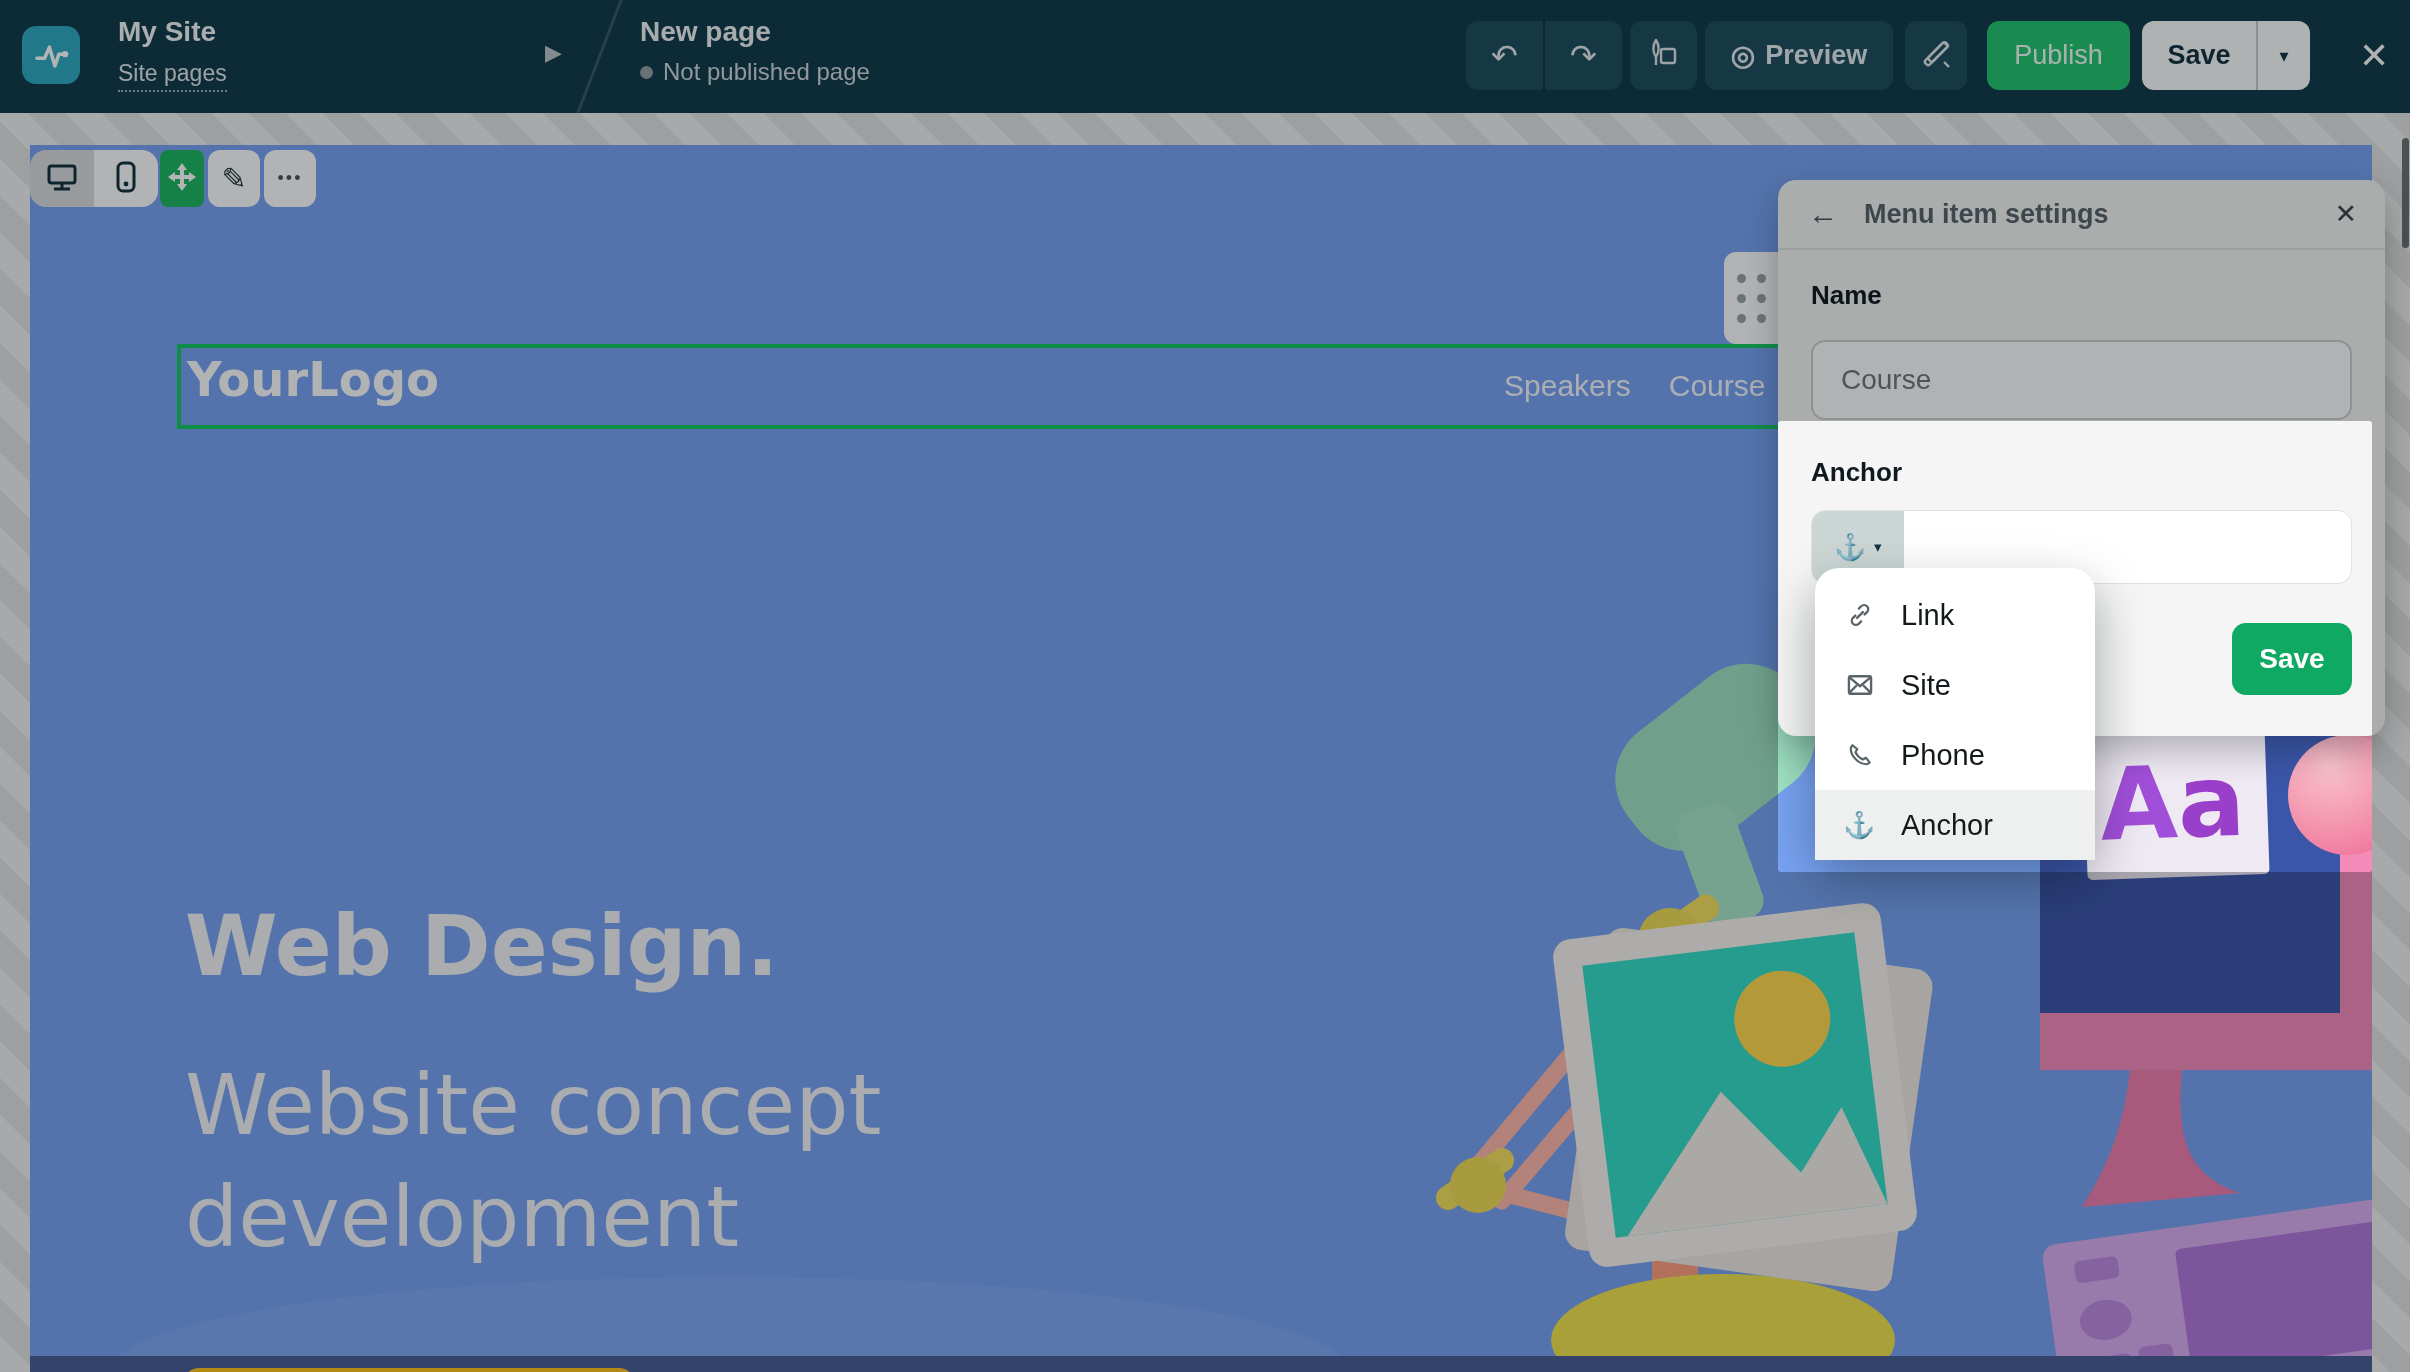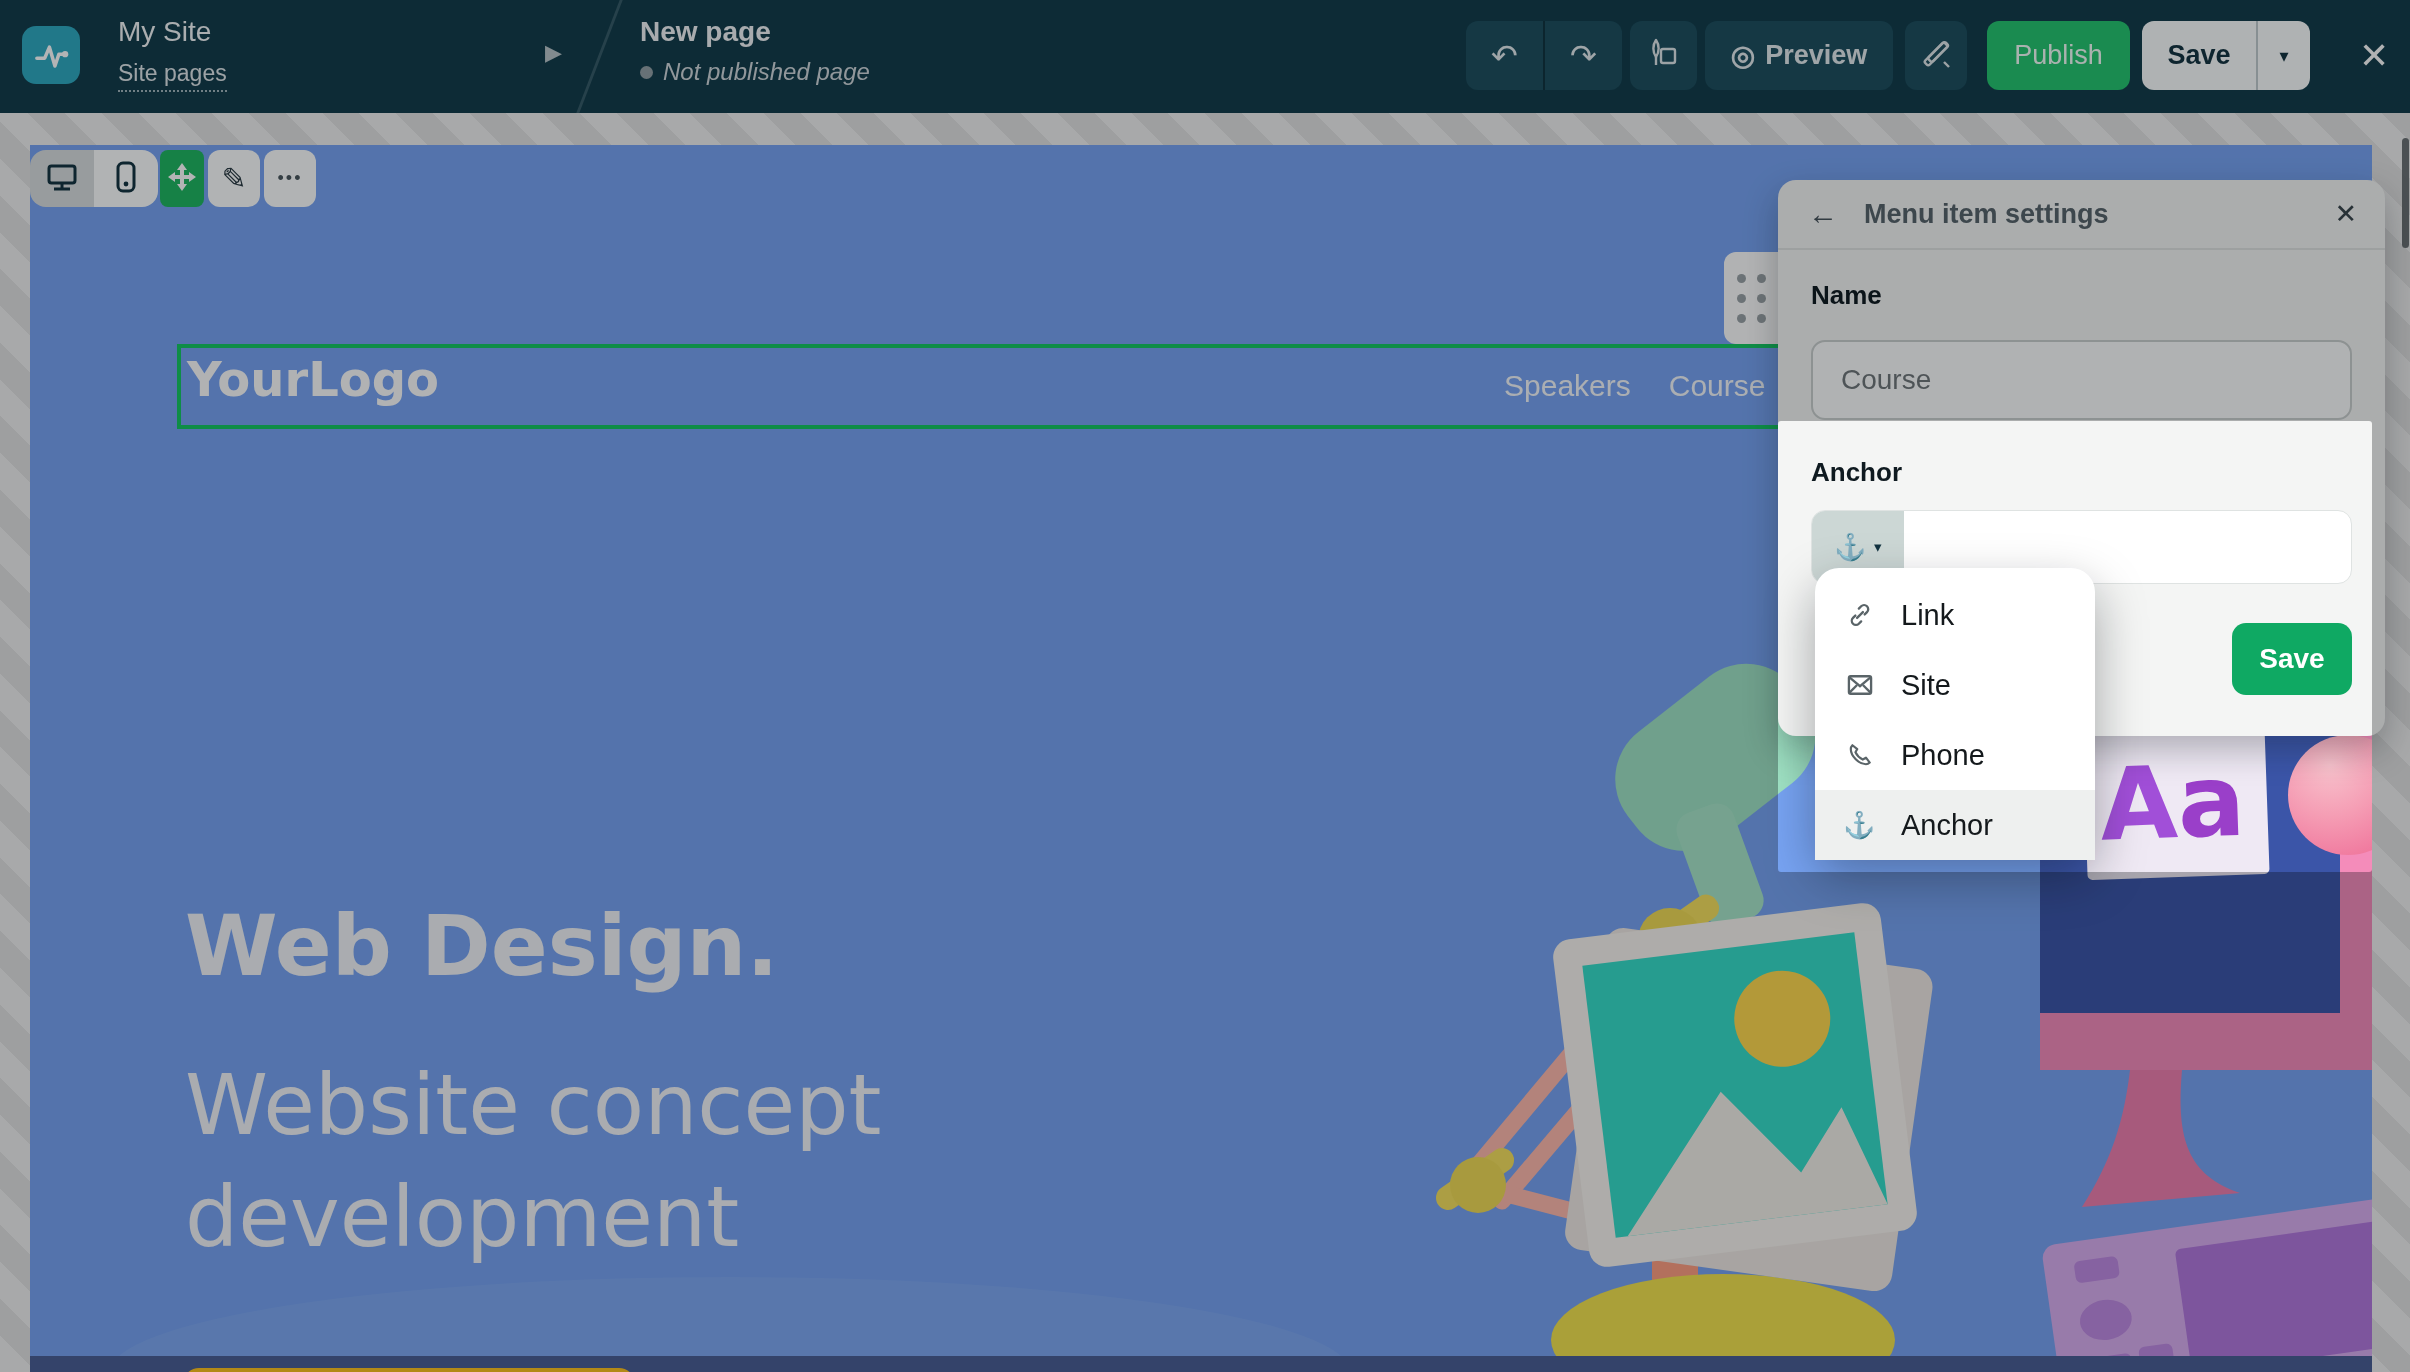--- a/index.html
+++ b/index.html
@@ -5,28 +5,28 @@
   * { margin:0; padding:0; box-sizing:border-box; }
   html,body { width:2410px; height:1372px; overflow:hidden; }
   body { font-family:"Liberation Sans", sans-serif; }
   .screen { position:relative; width:2410px; height:1372px; overflow:hidden;
             background:repeating-linear-gradient(45deg,#efefef 0 26px,#e1e1e1 26px 52px); }
 
   
   .topbar { position:absolute; left:0; top:0; width:2410px; height:113px; background:#123c4a; z-index:30; }
   .logo-tile { position:absolute; left:22px; top:26px; width:58px; height:58px; border-radius:14px; background:#2fa9c0;
                display:flex; align-items:center; justify-content:center; }
-  .site-name { position:absolute; left:118px; top:16px; font-size:28px; font-weight:400; color:#f2f5f7; }
+  .site-name { position:absolute; left:118px; top:16px; font-size:28px; font-weight:700; color:#f2f5f7; }
   .site-pages { position:absolute; left:118px; top:60px; font-size:23px; color:#dfe5e8;
                 border-bottom:2px dotted #9fb3bb; padding-bottom:3px; cursor:pointer; }
   .bar-chevron { position:absolute; left:545px; top:40px; font-size:22px; color:#b9c4c9; }
   .bar-seam { position:absolute; left:598px; top:0; height:113px; width:0;
               border-left:3px solid rgba(220,235,240,0.18); transform:skewX(-21deg); }
   .page-title { position:absolute; left:640px; top:16px; font-size:28px; font-weight:700; color:#f0f3f5; }
-  .page-status { position:absolute; left:640px; top:58px; display:flex; align-items:center; gap:10px;font-style:italic; }
+  .page-status { position:absolute; left:640px; top:58px; display:flex; align-items:center; gap:10px; }
   .status-dot { width:13px; height:13px; border-radius:50%; background:#93a0a5; }
   .status-text { font-size:24px; color:#cfd6da; }
 
   .tb-btn { position:absolute; top:21px; height:69px; border-radius:12px; background:#1d4e5e;
             display:flex; align-items:center; justify-content:center; color:#e3eaed; cursor:pointer; }
   .undo-group { left:1466px; width:156px; }
   .undo-cell { width:78px; height:69px; display:flex; align-items:center; justify-content:center; font-size:32px; }
   .undo-sep { width:2px; height:69px; background:rgba(9,33,42,0.6); }
   .brush-btn { left:1630px; width:67px; }
   .preview-btn { left:1705px; width:188px; gap:10px; font-size:27px; font-weight:600; }

